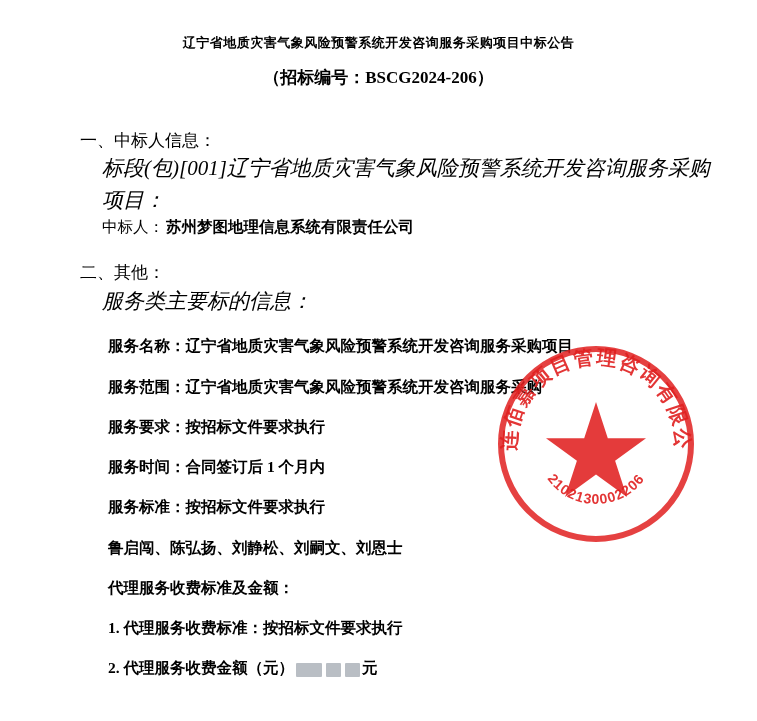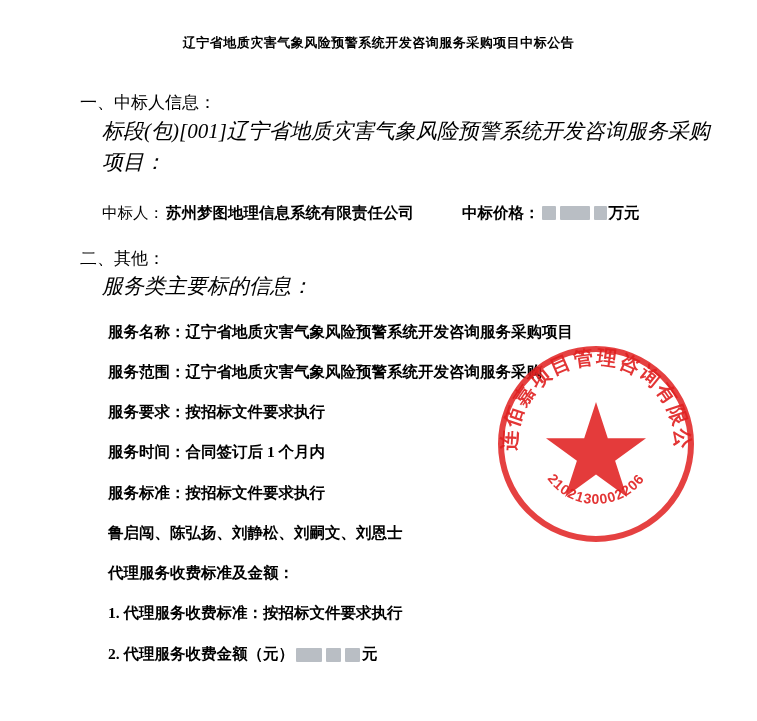--- a/index.html
+++ b/index.html
@@ -50,21 +50,21 @@
   .indent-1 {
     margin-left: 56px;
     font-size: 21px;
     line-height: 1.5;
     font-style: italic;
   }
   .row-flex {
     display: flex;
     align-items: center;
     margin-left: 56px;
-    margin-top: 24px;
+    margin-top: 1px;
     font-size: 15.5px;
   }
   .winner-name {
     font-weight: bold;
     margin-left: 2px;
     font-family: Liberation Serif, serif;
   }
   .price-group {
     margin-left: 48px;
     display: flex;
@@ -109,35 +109,29 @@
     pointer-events: none;
   }
   .stamp svg { display: block; }
 </style>
 </head>
 <body>
 
 <div class="page">
 
   <div class="doc-title">辽宁省地质灾害气象风险预警系统开发咨询服务采购项目中标公告</div>
+  <div class="doc-subtitle">（招标编号：BSCG2024-206）</div>
 
   <div class="section-heading">一、中标人信息：</div>
 
   <div class="indent-1">标段(包)[001]辽宁省地质灾害气象风险预警系统开发咨询服务采购项目：</div>
 
   <div class="row-flex">
     <span>中标人：</span>
     <span class="winner-name">苏州梦图地理信息系统有限责任公司</span>
-    <span class="price-group">
-      <span>中标价格：</span>
-      <span class="redact w1"></span>
-      <span class="redact w2"></span>
-      <span class="redact w3"></span>
-      <span>万元</span>
-    </span>
   </div>
 
   <div class="section-heading second">二、其他：</div>
 
   <div class="indent-1">服务类主要标的信息：</div>
 
   <div class="body-line bold-label">
     <span class="bl">服务名称：</span><span class="value">辽宁省地质灾害气象风险预警系统开发咨询服务采购项目</span>
   </div>
 

